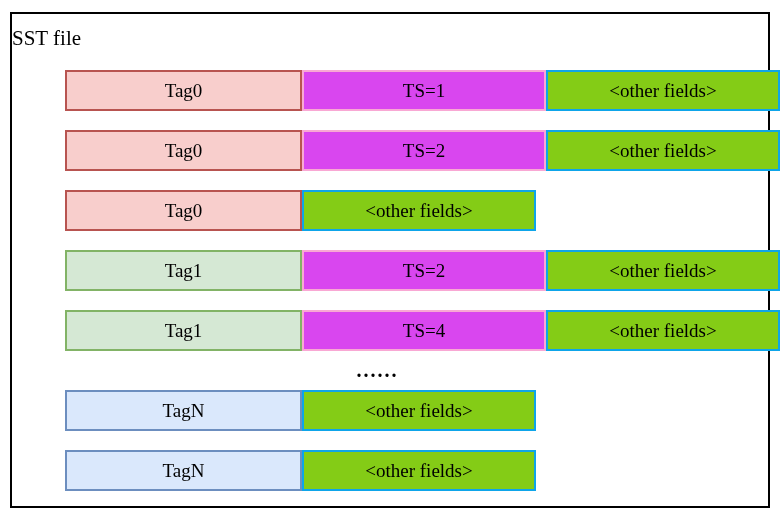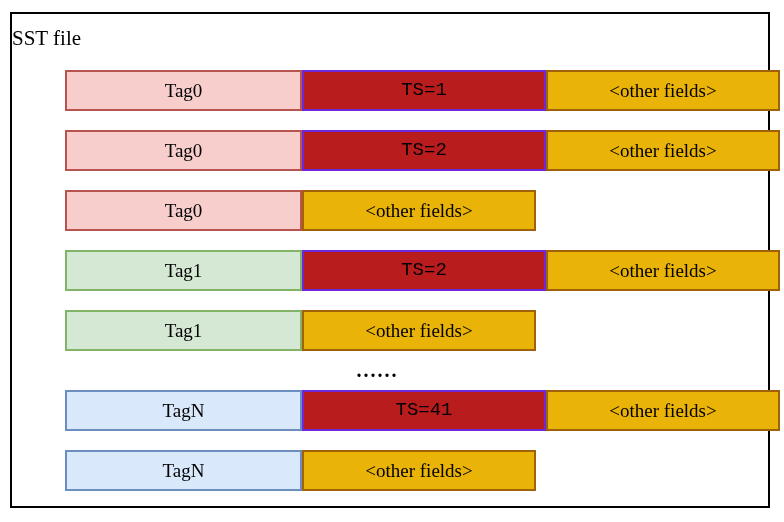--- a/index.html
+++ b/index.html
@@ -58,28 +58,27 @@
     line-height: 37px;
     white-space: nowrap;
     overflow: hidden;
   }
   .tag-cell {
     width: 237px;
     border: 2px solid #000000;
   }
   .ts-cell {
     width: 244px;
-    border: 2px solid #6d28d9;
-    background: #b91c1c;
-    font-family: Liberation Mono, monospace;
+    border: 2px solid #f9a8d4;
+    background: #d946ef;
   }
   .other-cell {
     width: 234px;
-    border: 2px solid #a16207;
-    background: #eab308;
+    border: 2px solid #0ea5e9;
+    background: #84cc16;
   }
   .ellipsis {
     position: absolute;
     left: 0;
     width: 715px;
     height: 36px;
     line-height: 36px;
     text-align: center;
     font-size: 20px;
     font-weight: bold;
@@ -133,31 +132,31 @@
       <span>TS=2</span>
     </div>
     <div class="cell other-cell">
       <span>&lt;other fields&gt;</span>
     </div>
   </div>
       <div class="row" style="top: 310px;">
     <div class="cell tag-cell" style="background: rgb(213, 232, 212); border-color: rgb(130, 179, 102);">
       <span>Tag1</span>
     </div>
+    <div class="cell ts-cell">
+      <span>TS=4</span>
+    </div>
     <div class="cell other-cell">
       <span>&lt;other fields&gt;</span>
     </div>
   </div>
       <div class="ellipsis" style="top: 352px;">......</div>
       <div class="row" style="top: 390px;">
     <div class="cell tag-cell" style="background: rgb(218, 232, 252); border-color: rgb(108, 142, 191);">
       <span>TagN</span>
-    </div>
-    <div class="cell ts-cell">
-      <span>TS=41</span>
     </div>
     <div class="cell other-cell">
       <span>&lt;other fields&gt;</span>
     </div>
   </div>
       <div class="row" style="top: 450px;">
     <div class="cell tag-cell" style="background: rgb(218, 232, 252); border-color: rgb(108, 142, 191);">
       <span>TagN</span>
     </div>
     <div class="cell other-cell">

